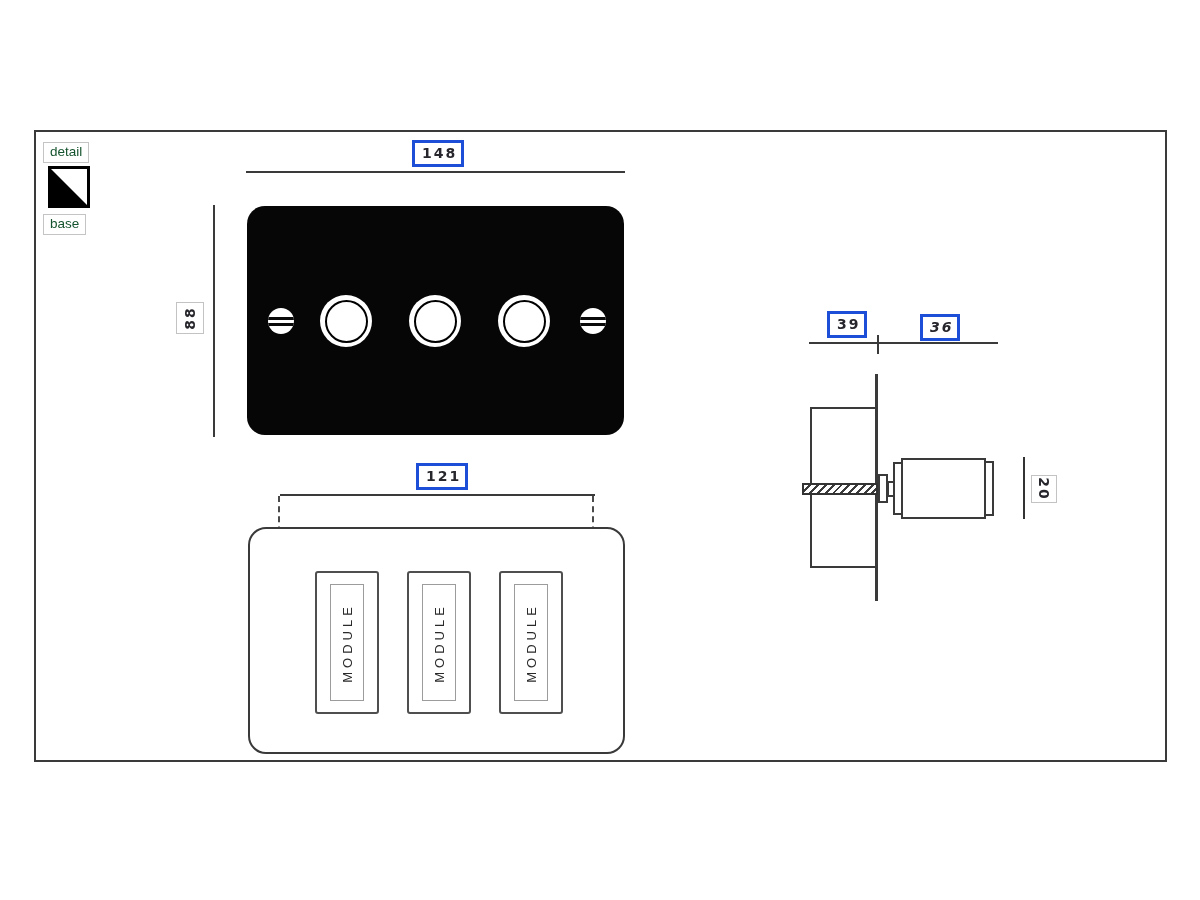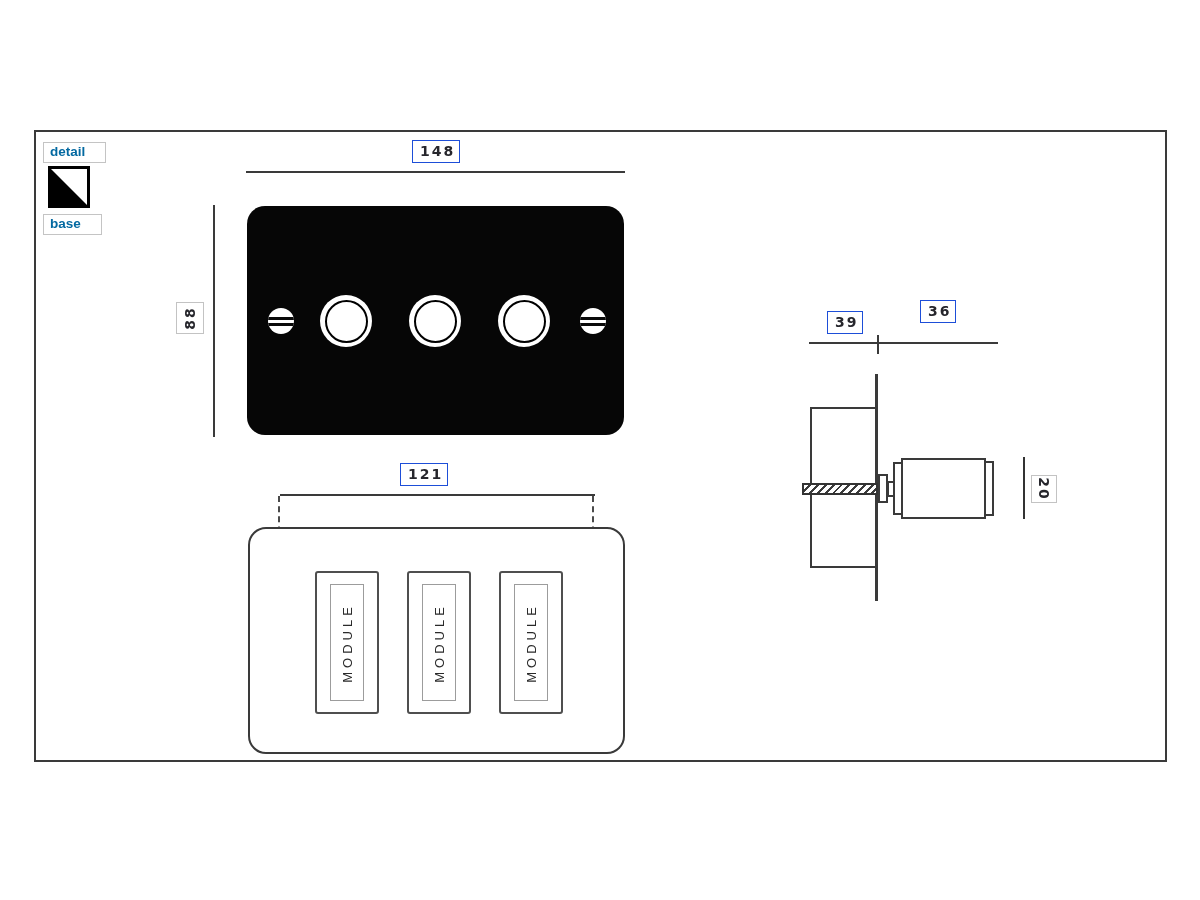--- a/index.html
+++ b/index.html
@@ -15,32 +15,32 @@
 
   
   .frame {
     left: 34px; top: 130px; width: 1133px; height: 632px;
     border: 2px solid #3a3a3a; background: #ffffff;
   }
 
   
   .tag {
     background: #fff; border: 1px solid #c4c4c4;
-    color: #0369a1; font-size: 13.5px; line-height: 1.15;
-    padding: 1px 20px 2px 6px; white-space: nowrap; font-weight: bold;
+    color: #14532d; font-size: 13.5px; line-height: 1.15;
+    padding: 1px 6px 2px 6px; white-space: nowrap;
   }
   .swatch {
     left: 48px; top: 166px; width: 42px; height: 42px;
     border: 3px solid #000;
     background: linear-gradient(45deg, #000 49.5%, #fff 50.5%);
   }
 
   
   .dim-chip {
-    background: #fff; border: 1px solid #1d4ed8;
+    background: #fff; border: 3px solid #1d4ed8;
     color: #26262c; font-weight: bold; font-size: 14px;
     font-family: "DejaVu Sans", sans-serif;
     letter-spacing: 2px; line-height: 1.35;
     padding: 1px 4px 1px 7px; white-space: nowrap; text-align: center;
   }
   .dim-chip-v {
     background: #fff; border: 1px solid #c3c3c3;
   }
   .dim-chip-v span {
     position: absolute; left: 50%; top: 50%;
@@ -147,21 +147,21 @@
     </div>
     <div class="knob" style="left:251px; top:89px;">
       <div class="knob-cap"></div>
     </div>
     <div class="screw" style="left:333px; top:102px;">
       <i class="s1"></i>
       <i class="s2"></i>
     </div>
   </div>
 
-  <div class="abs dim-chip" style="left:400px; top:463px;">
+  <div class="abs dim-chip" style="left:416px; top:463px;">
     <span>121</span>
   </div>
   <div class="abs hline" style="left:280px; top:494px; width:315px;"></div>
   <div class="abs dashed-v" style="left:278px; top:496px; height:138px;"></div>
   <div class="abs dashed-v" style="left:592px; top:496px; height:138px;"></div>
   <div class="abs hole" style="left:272px; top:633px;"></div>
   <div class="abs hole" style="left:586px; top:633px;"></div>
 
   <div class="abs backplate">
     <div class="module-slot" style="left:65px;">
@@ -177,21 +177,21 @@
     <div class="module-slot" style="left:249px;">
       <div class="module-inner">
         <span>MODULE</span>
       </div>
     </div>
   </div>
 
   <div class="abs dim-chip" style="left:827px; top:311px;">
     <span>39</span>
   </div>
-  <div class="abs dim-chip" style="left:920px; top:300px;">
+  <div class="abs dim-chip" style="left:920px; top:314px;font-style:italic;">
     <span>36</span>
   </div>
   <div class="abs hline" style="left:809px; top:342px; width:189px;"></div>
   <div class="abs vline" style="left:877px; top:335px; height:19px;"></div>
 
   <div class="abs outlined" style="left:810px; top:407px; width:67px; height:161px;"></div>
   <div class="abs" style="left:875px; top:374px; width:3px; height:227px; background:#3a3a3a; z-index:2;"></div>
   <div class="abs rod"></div>
 
   <div class="abs outlined" style="left:878px; top:474px; width:10px; height:29px; z-index:4;"></div>

